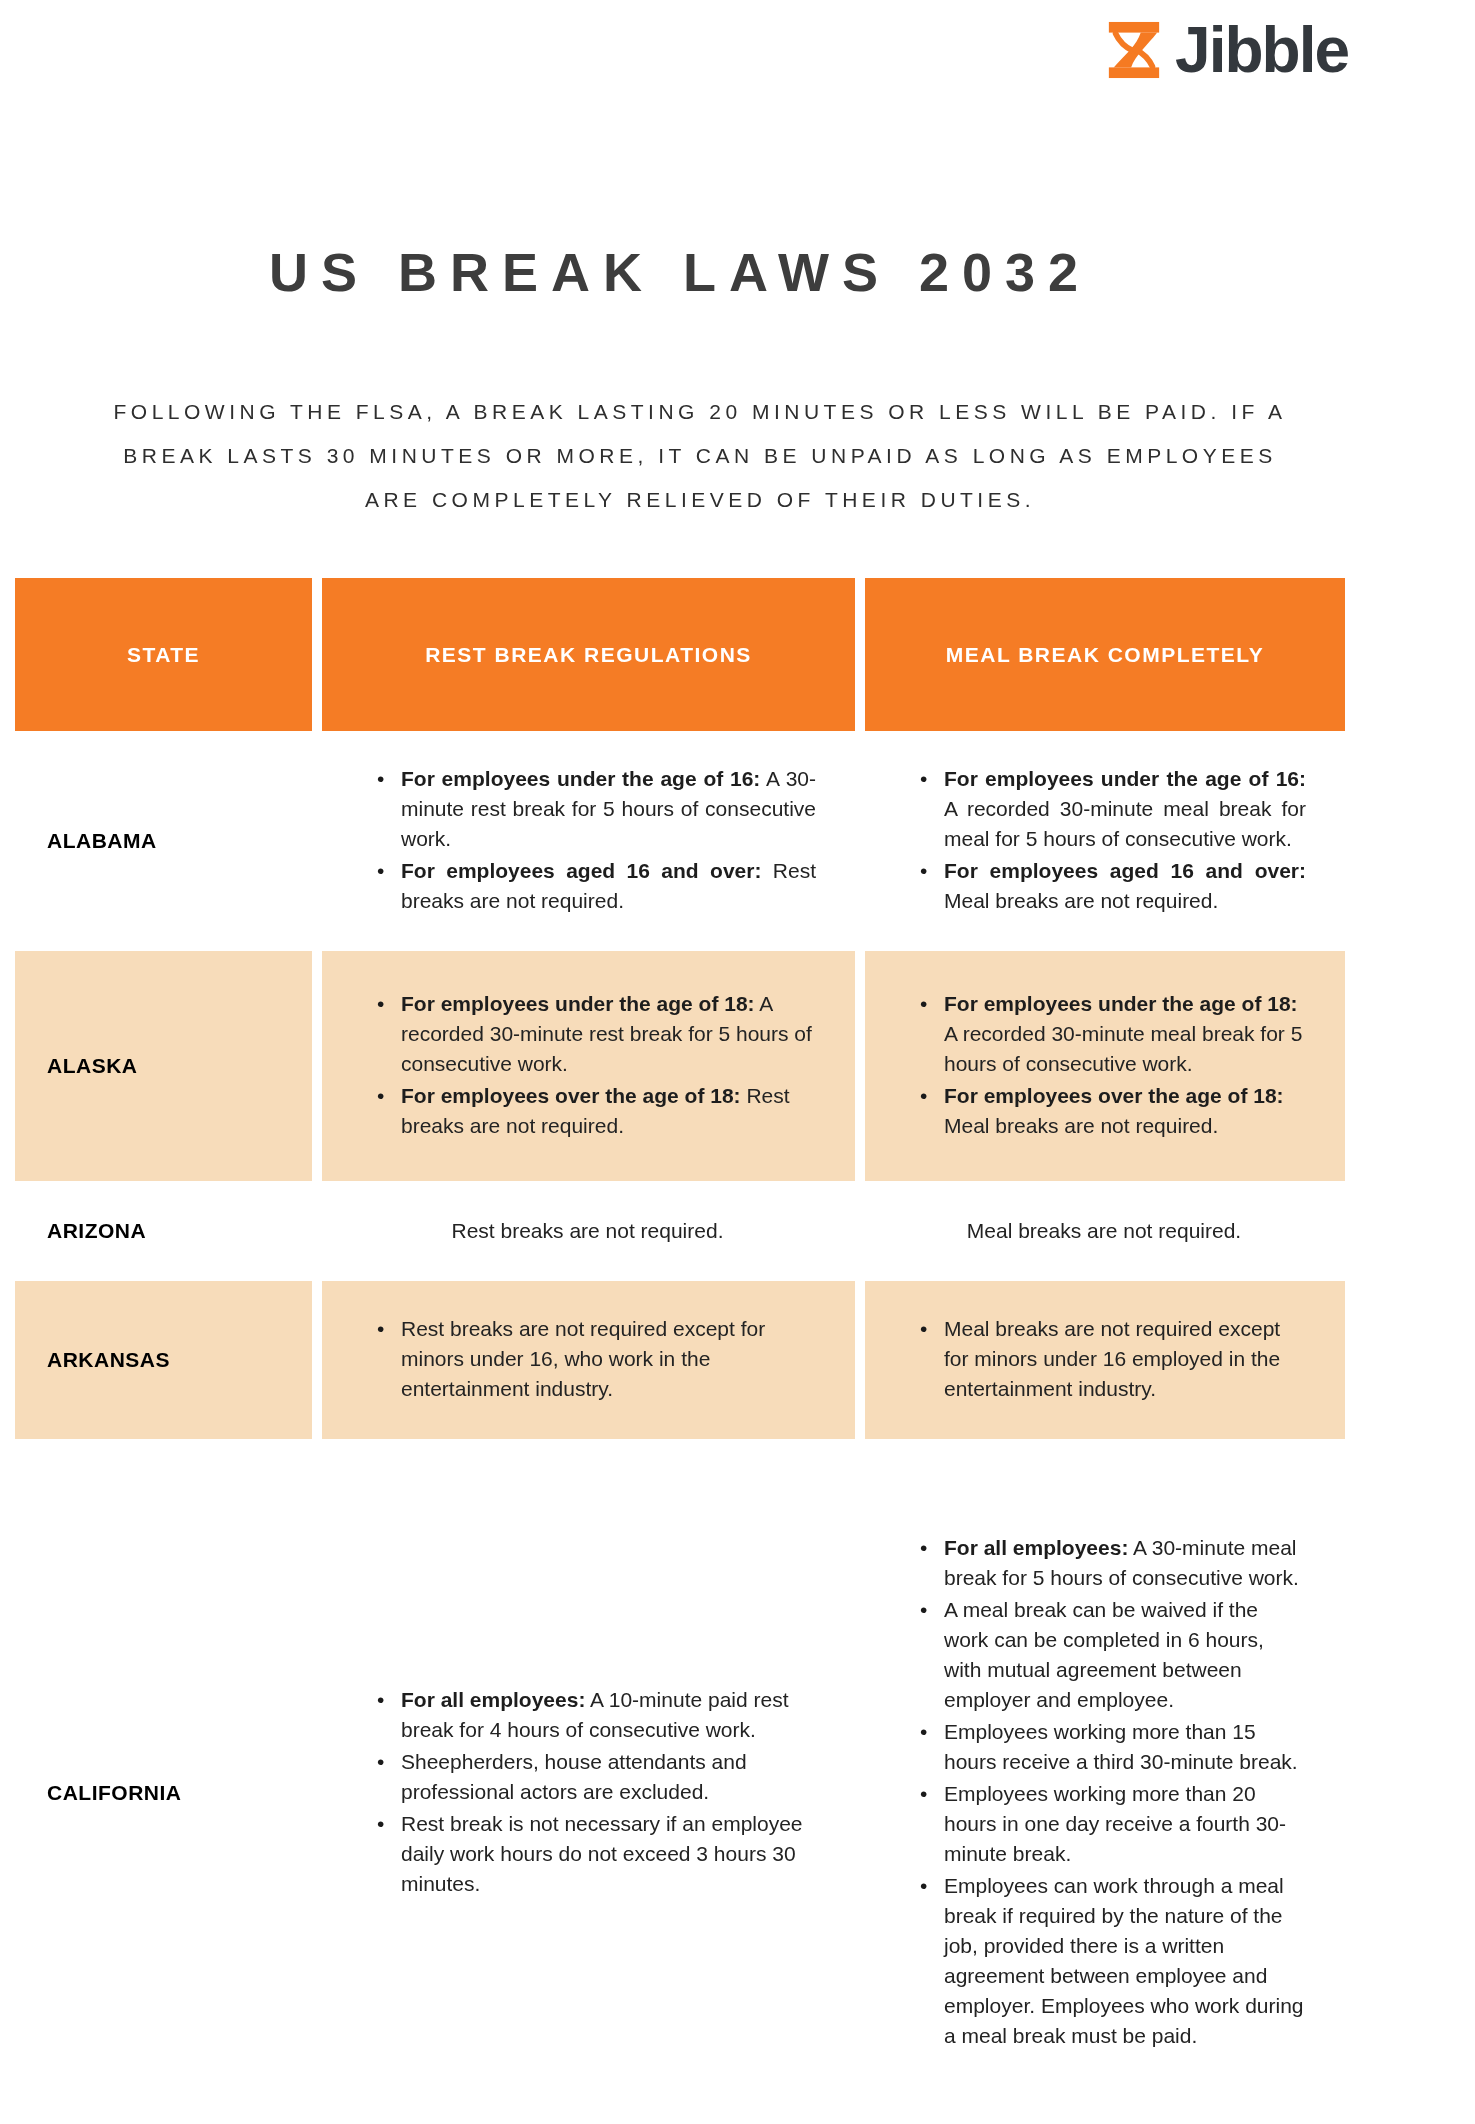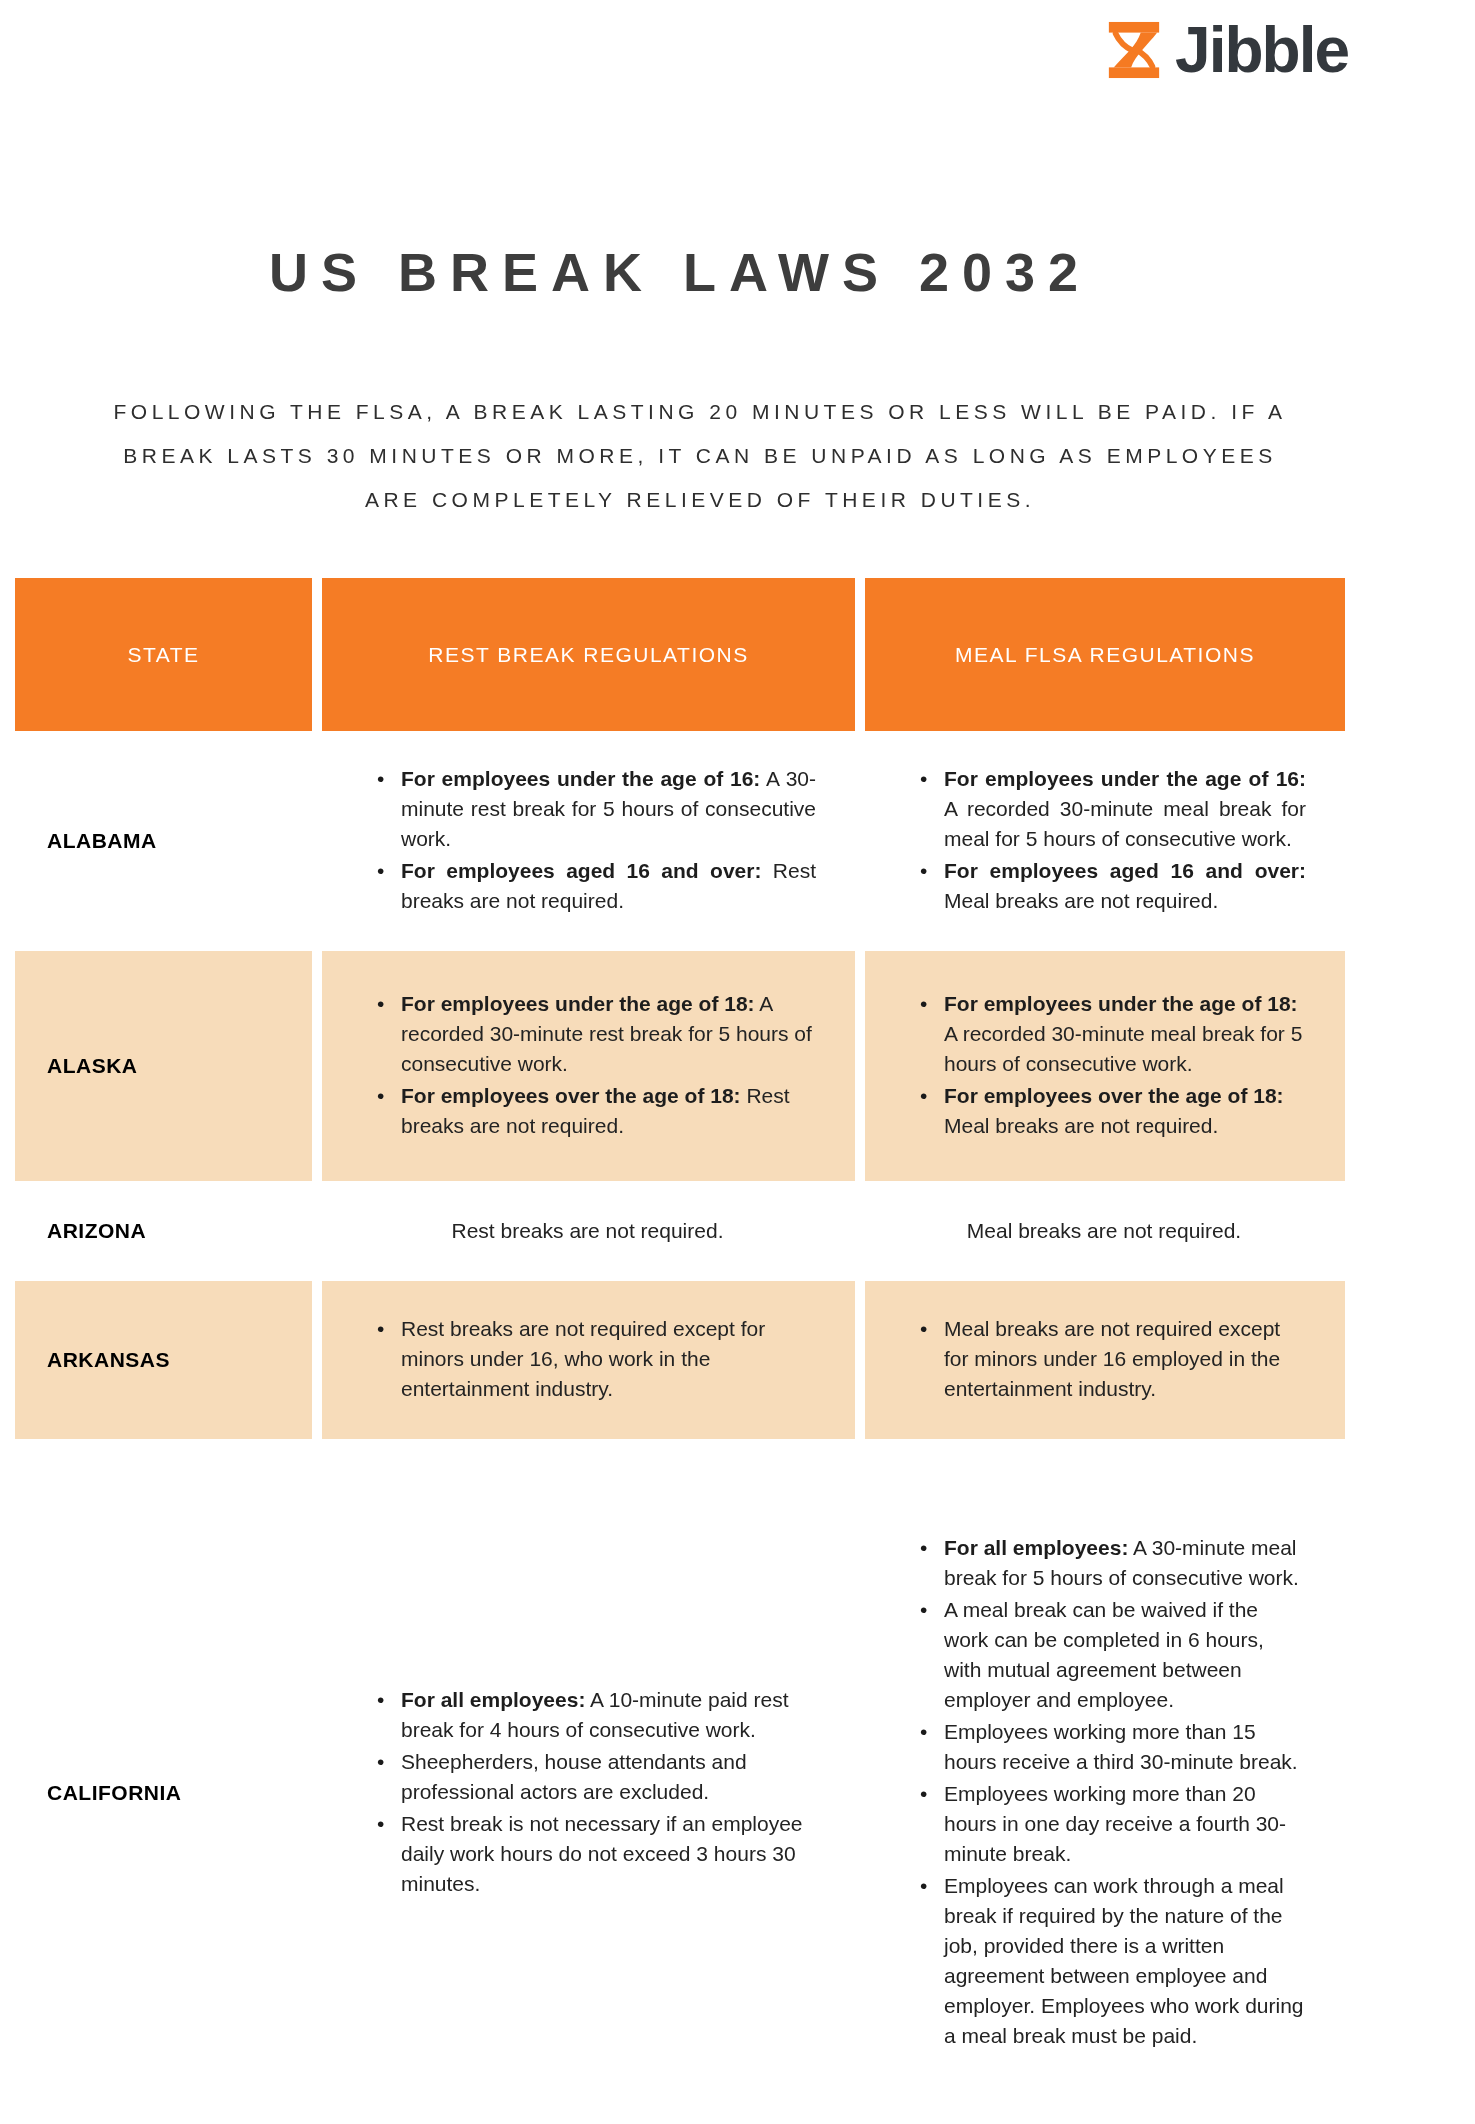--- a/index.html
+++ b/index.html
@@ -30,21 +30,21 @@
   .table{
     margin:56px 15px 0 15px;
     display:grid;
     grid-template-columns:297px 533px 1fr;
     column-gap:10px;row-gap:0;
     background:#ffffff;
   }
   .th{
     background:var(--accent,#F57C25);color:#fff;
     height:153px;display:flex;align-items:center;justify-content:center;
-    font-size:21px;font-weight:400;letter-spacing:1.5px;text-align:center;
+    font-size:21px;font-weight:700;letter-spacing:1.5px;text-align:center;
   }
   .cell{background:#ffffff;}
   .cell.shaded{background:var(--peach,#F7DCBA);}
   .state{
     display:flex;align-items:center;
     padding-left:32px;font-size:21px;font-weight:800;letter-spacing:0.5px;color:#000000;
   }
   .content{
     display:flex;flex-direction:column;justify-content:center;
     padding:24px 30px 24px 28px;
@@ -84,21 +84,21 @@
 
   <h1 class="title">US BREAK LAWS 2032</h1>
 
   <p class="intro">FOLLOWING THE FLSA, A BREAK LASTING 20 MINUTES OR LESS WILL BE PAID. IF A
 BREAK LASTS 30 MINUTES OR MORE, IT CAN BE UNPAID AS LONG AS EMPLOYEES
 ARE COMPLETELY RELIEVED OF THEIR DUTIES.</p>
 
   <div class="table">
       <div class="th">STATE</div>
       <div class="th">REST BREAK REGULATIONS</div>
-      <div class="th">MEAL FLSA REGULATIONS</div>
+      <div class="th">MEAL BREAK COMPLETELY</div>
       <div class="cell state" style="min-height: 211px;">ALABAMA</div>
       <div class="cell content justify">
         <ul>
           <li><b>For employees under the age of 16:</b> A 30-minute rest break for 5 hours of consecutive work.</li>
           <li><b>For employees aged 16 and over:</b> Rest breaks are not required.</li>
         </ul>
       </div>
       <div class="cell content justify">
         <ul>
           <li><b>For employees under the age of 16:</b> A recorded 30-minute meal break for meal for 5 hours of consecutive work.</li>

